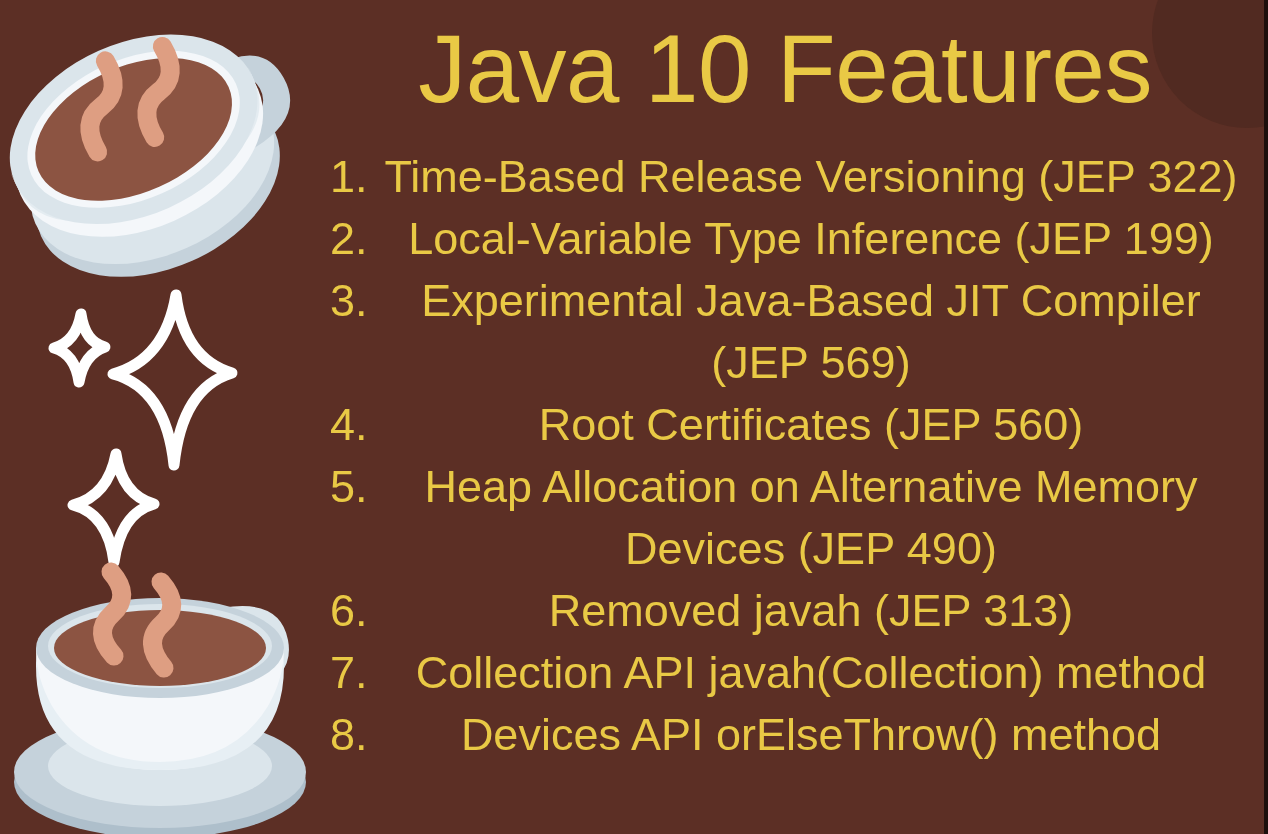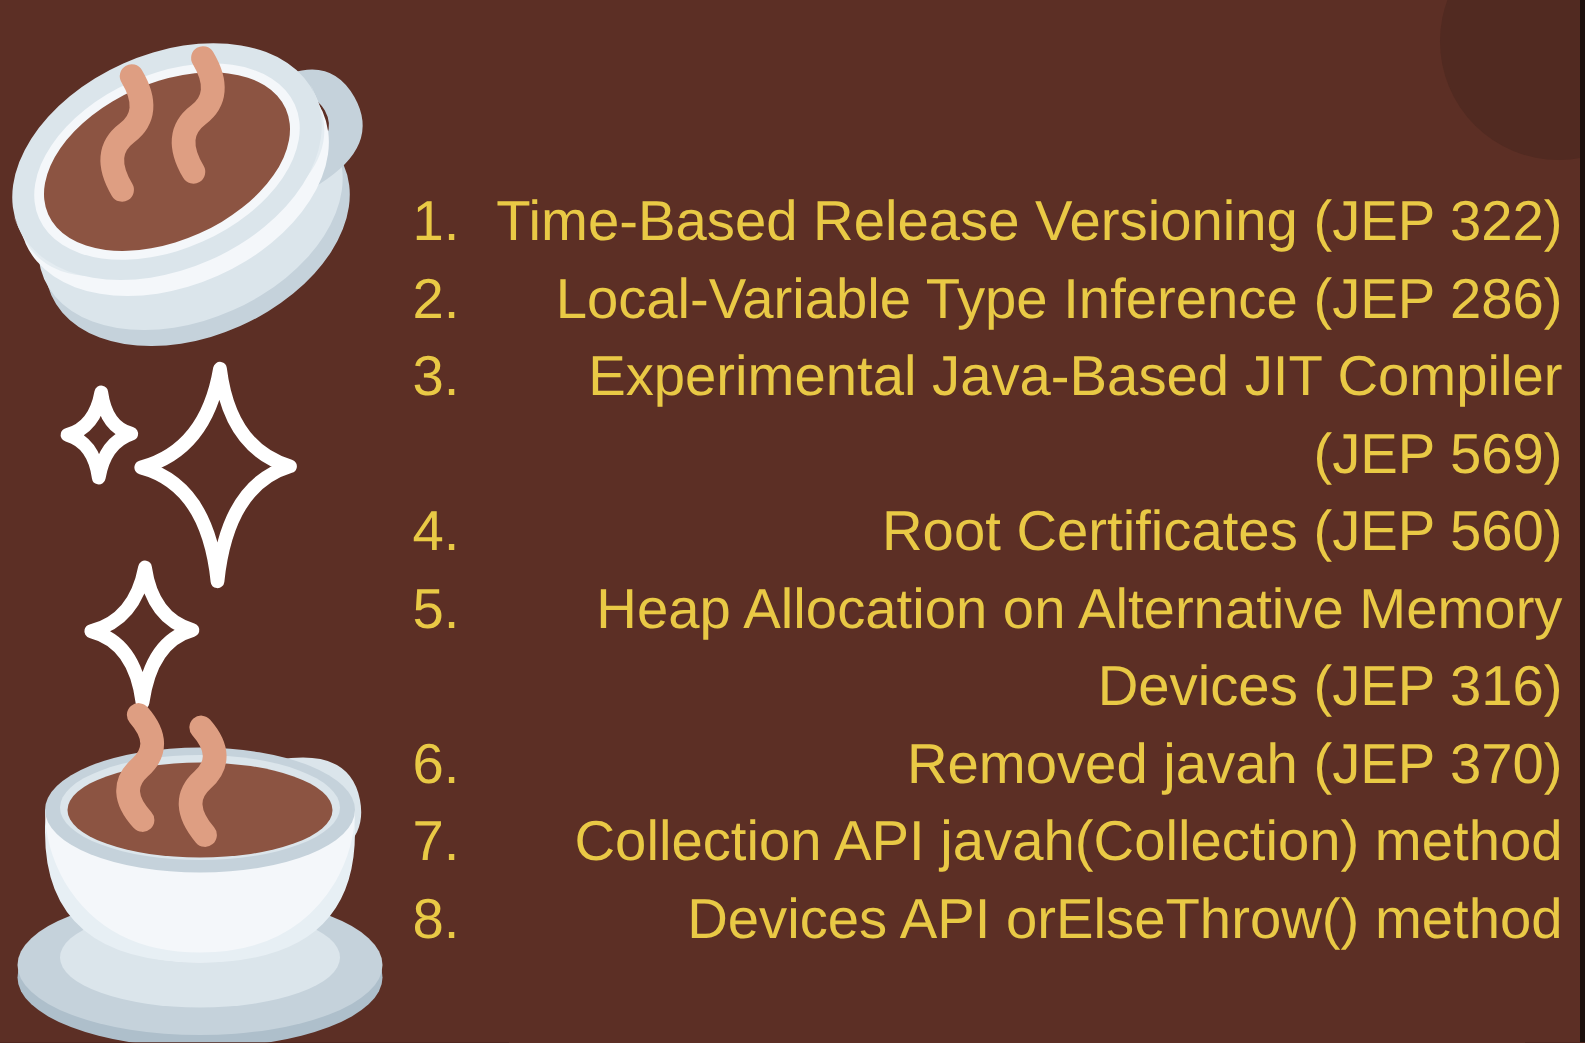--- a/index.html
+++ b/index.html
@@ -99,21 +99,21 @@
     align-items: flex-start;
     width: 100%;
   }
   .feature-num {
     flex: 0 0 auto;
     width: 42px;
     text-align: left;
   }
   .feature-text {
     flex: 1 1 auto;
-    text-align: right;
+    text-align: center;
   }
 </style>
 </head>
 <body>
 
 <div class="canvas">
 
   <div class="corner-blob"></div>
   <div class="right-edge"></div>
 
@@ -171,45 +171,46 @@
       <ellipse cx="152" cy="92" rx="106" ry="38" fill="#8c5442"></ellipse>
 
       <g fill="none" stroke="#de9e82" stroke-width="19" stroke-linecap="round">
         <path d="M106 100 q-22 -24 -2 -42 q20 -18 -1 -42"></path>
         <path d="M156 112 q-22 -26 -2 -44 q20 -18 -1 -42"></path>
       </g>
     </svg>
 
   </div>
 
+  <div class="title">Java 10 Features</div>
 
   <ol class="feature-list">
     <li class="feature-item">
       <span class="feature-num">1.</span>
       <span class="feature-text">Time-Based Release Versioning (JEP 322)</span>
     </li>
     <li class="feature-item">
       <span class="feature-num">2.</span>
-      <span class="feature-text">Local-Variable Type Inference (JEP 286)</span>
+      <span class="feature-text">Local-Variable Type Inference (JEP 199)</span>
     </li>
     <li class="feature-item">
       <span class="feature-num">3.</span>
       <span class="feature-text">Experimental Java-Based JIT Compiler (JEP 569)</span>
     </li>
     <li class="feature-item">
       <span class="feature-num">4.</span>
       <span class="feature-text">Root Certificates (JEP 560)</span>
     </li>
     <li class="feature-item">
       <span class="feature-num">5.</span>
-      <span class="feature-text">Heap Allocation on Alternative Memory Devices (JEP 316)</span>
+      <span class="feature-text">Heap Allocation on Alternative Memory Devices (JEP 490)</span>
     </li>
     <li class="feature-item">
       <span class="feature-num">6.</span>
-      <span class="feature-text">Removed javah (JEP 370)</span>
+      <span class="feature-text">Removed javah (JEP 313)</span>
     </li>
     <li class="feature-item">
       <span class="feature-num">7.</span>
       <span class="feature-text">Collection API javah(Collection) method</span>
     </li>
     <li class="feature-item">
       <span class="feature-num">8.</span>
       <span class="feature-text">Devices API orElseThrow() method</span>
     </li>
   </ol>

